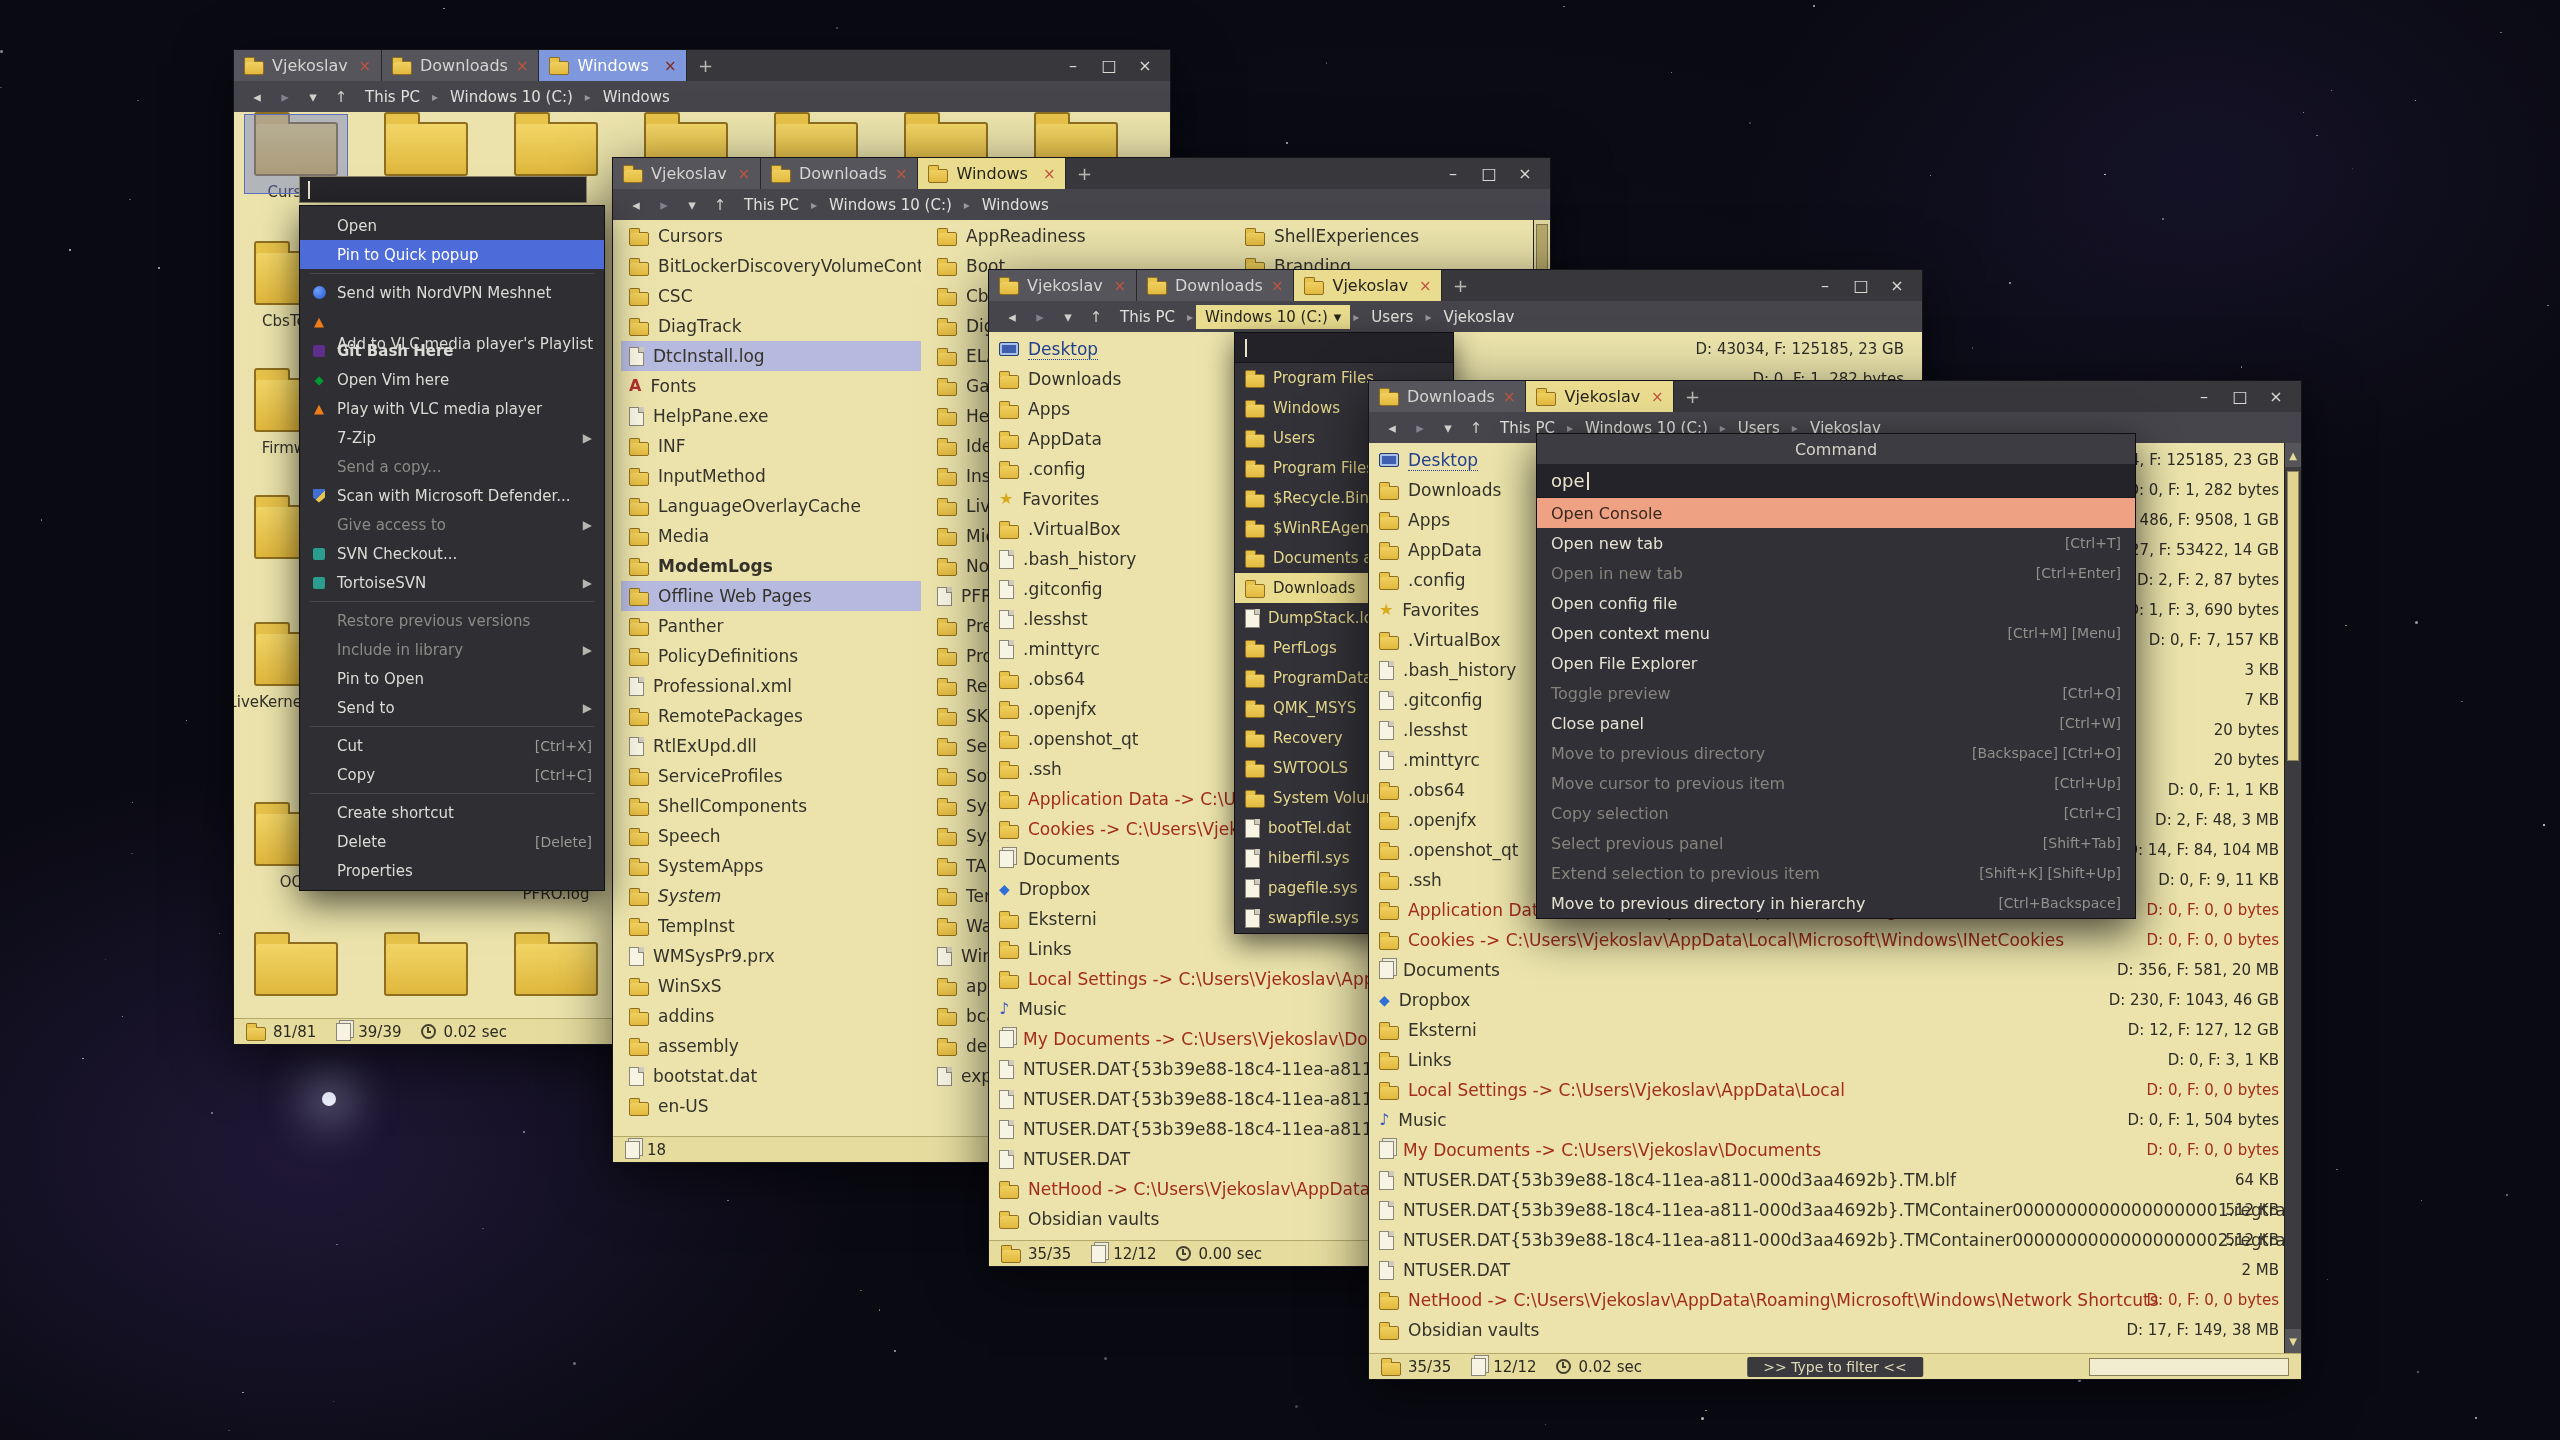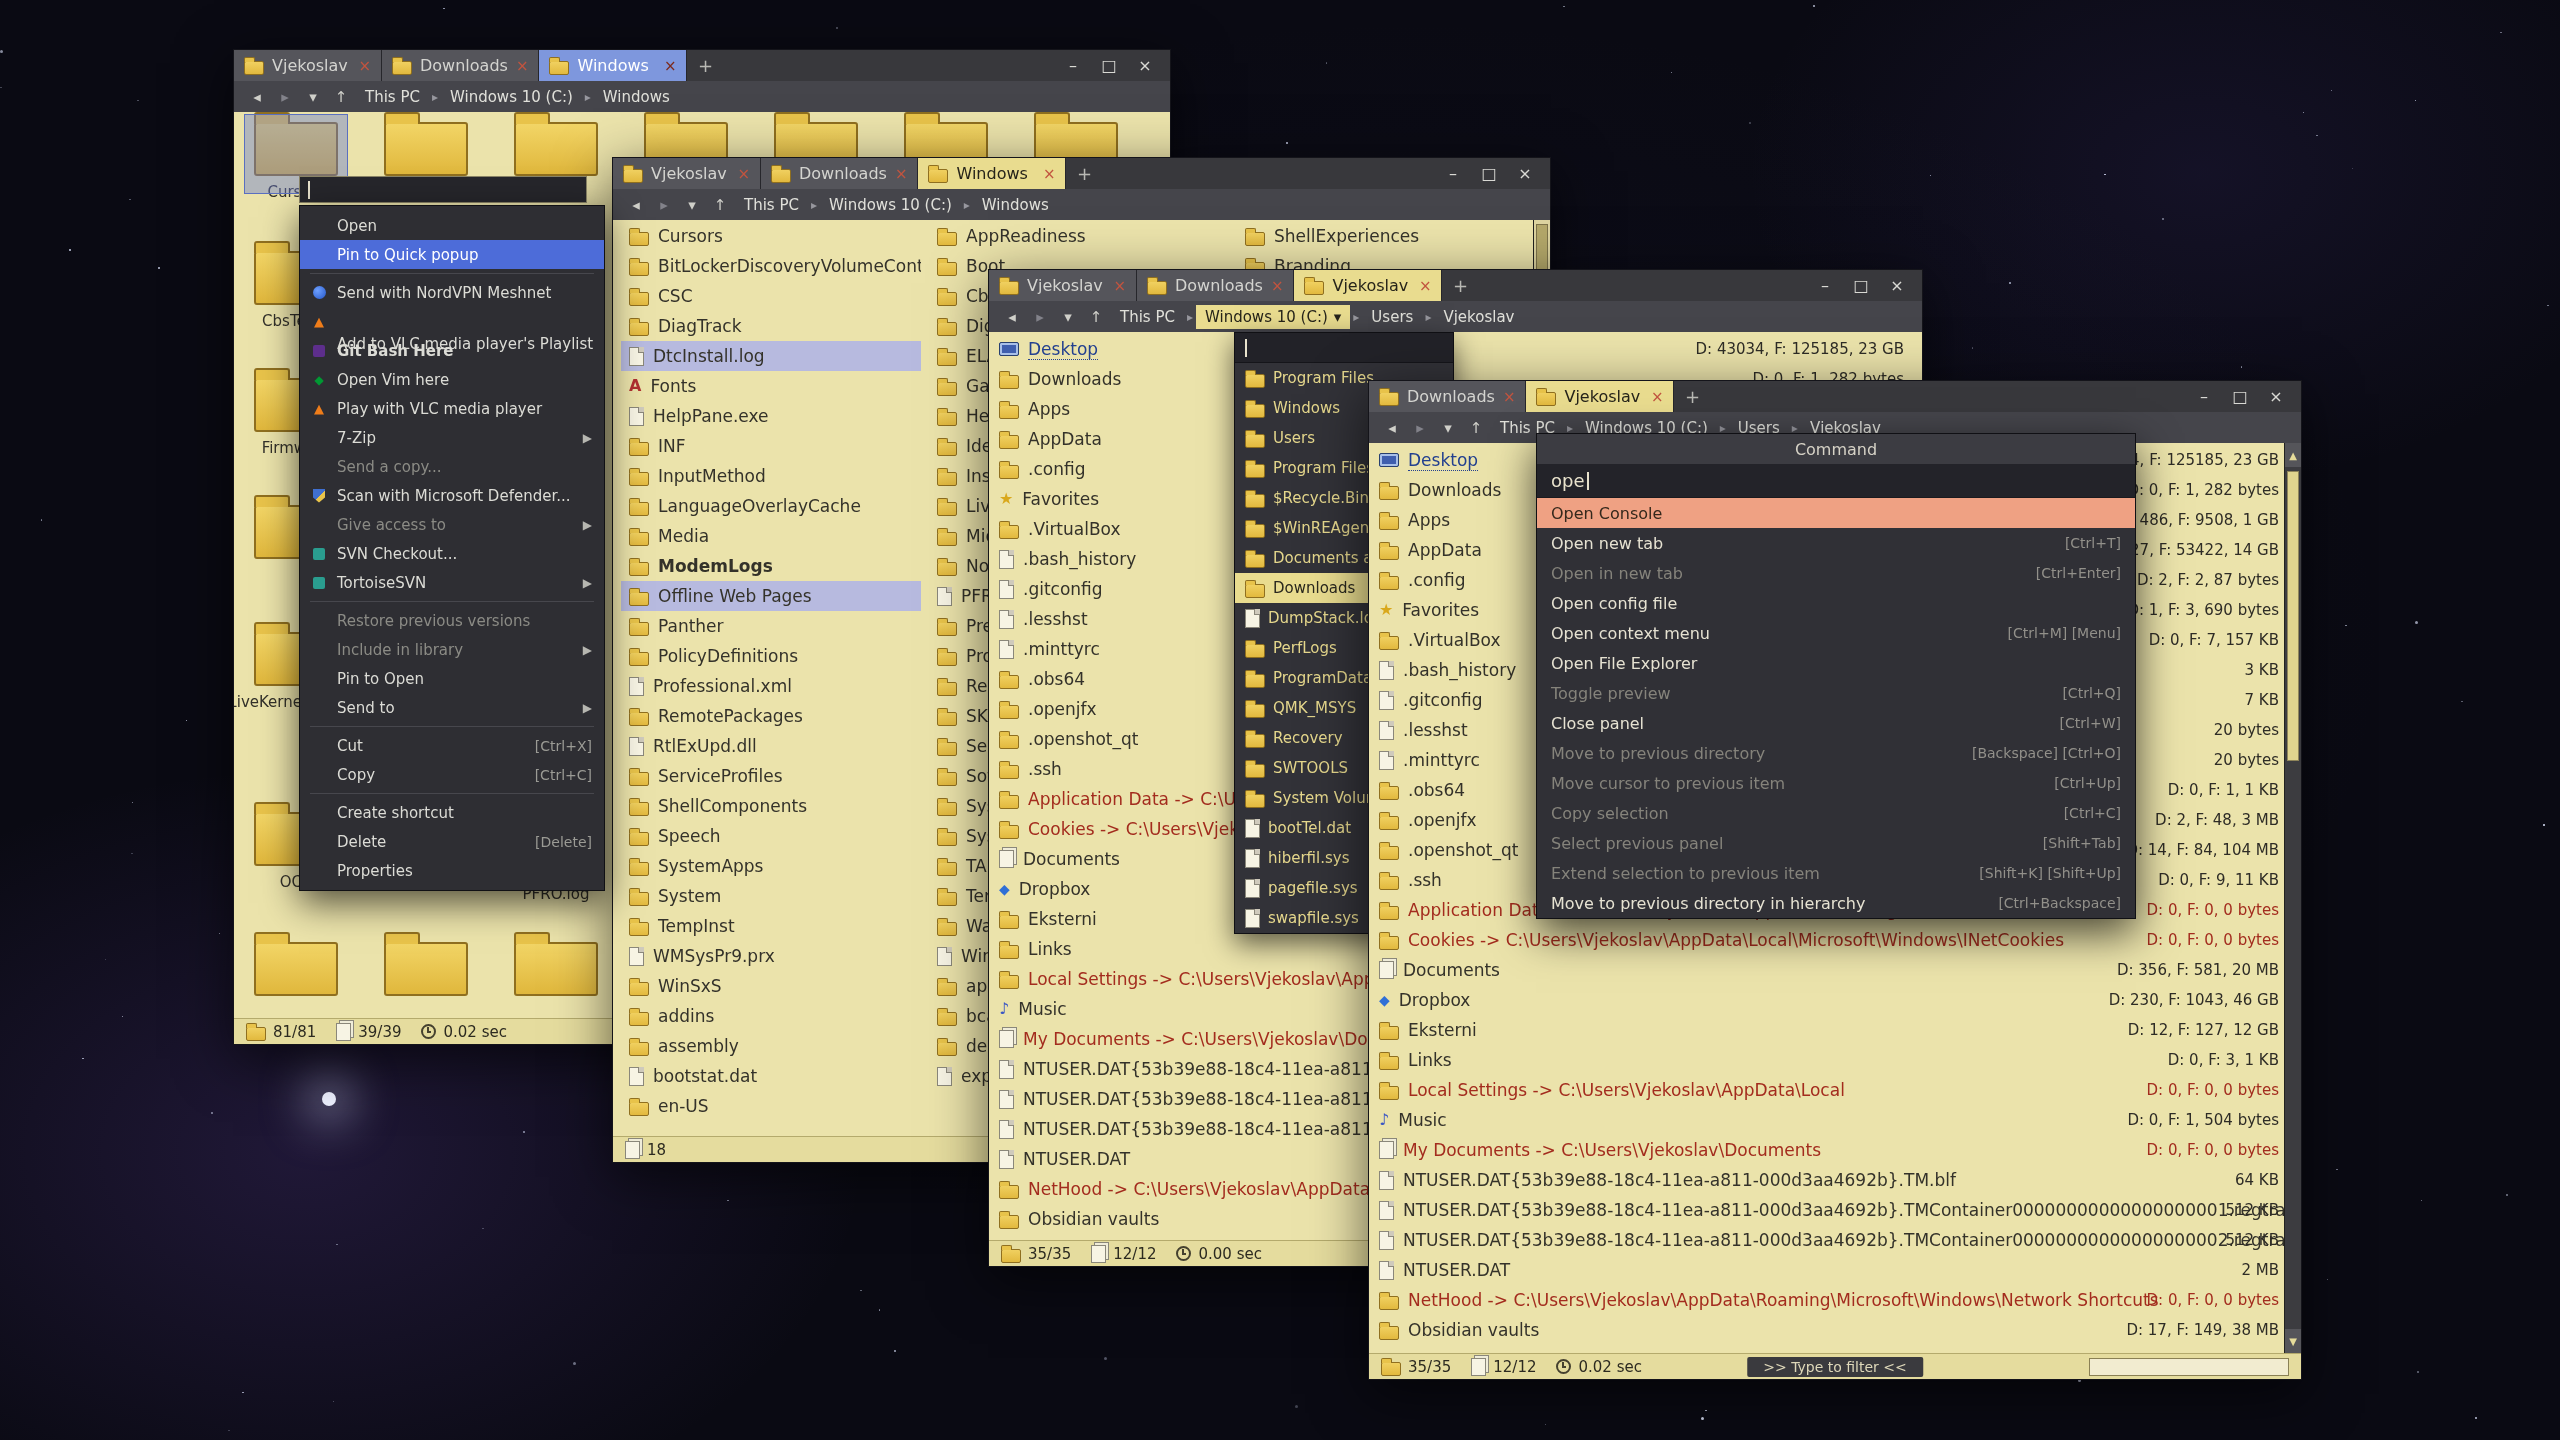--- a/index.html
+++ b/index.html
@@ -546,21 +546,21 @@
           <div class="nm" style="display: inline;">ShellComponents</div>
         </div>
         <div class="crow" style="left: 8px; top: 601px;">
           <div class="i-folder"></div>
           <div class="nm" style="display: inline;">Speech</div>
         </div>
         <div class="crow" style="left: 8px; top: 631px;">
           <div class="i-folder"></div>
           <div class="nm" style="display: inline;">SystemApps</div>
         </div>
-        <div class="crow" style="left: 8px; top: 661px;">
+        <div class="crow" style="left: 8px; top: 661px; font-style: italic;">
           <div class="i-folder"></div>
           <div class="nm" style="display: inline;">System</div>
         </div>
         <div class="crow" style="left: 8px; top: 691px;">
           <div class="i-folder"></div>
           <div class="nm" style="display: inline;">TempInst</div>
         </div>
         <div class="crow" style="left: 8px; top: 721px;">
           <div class="i-file"></div>
           <div class="nm" style="display: inline;">WMSysPr9.prx</div>

